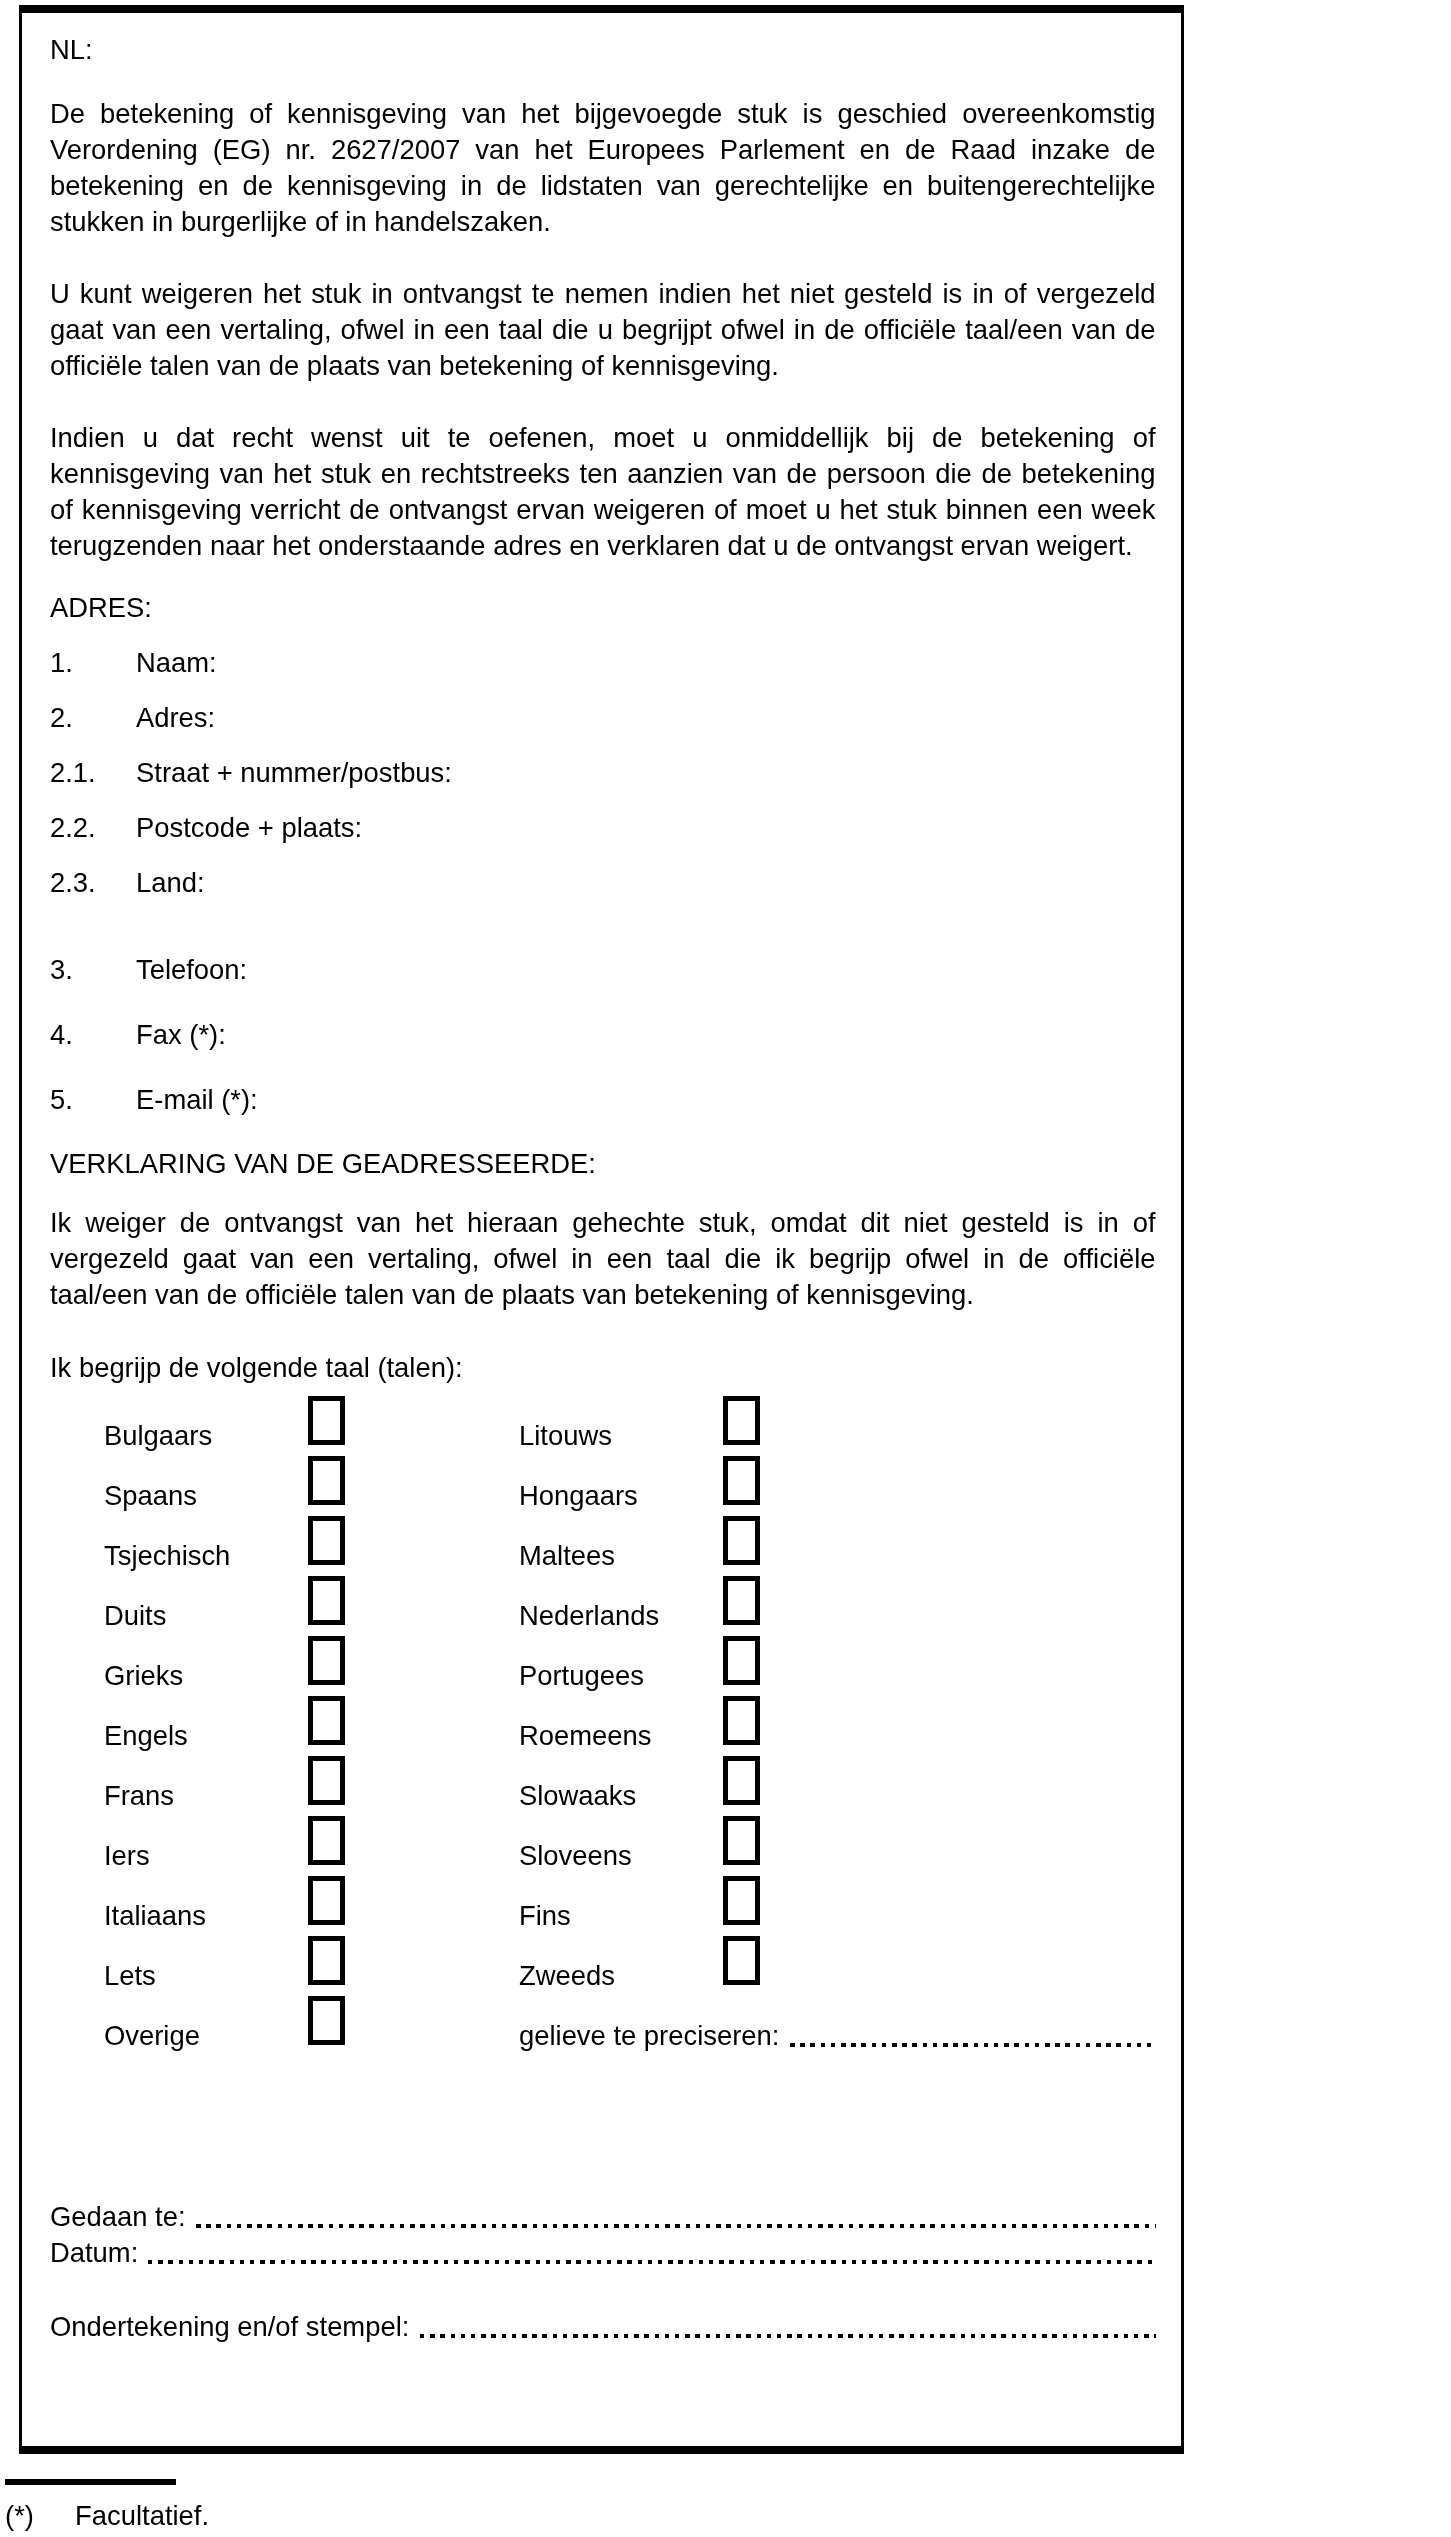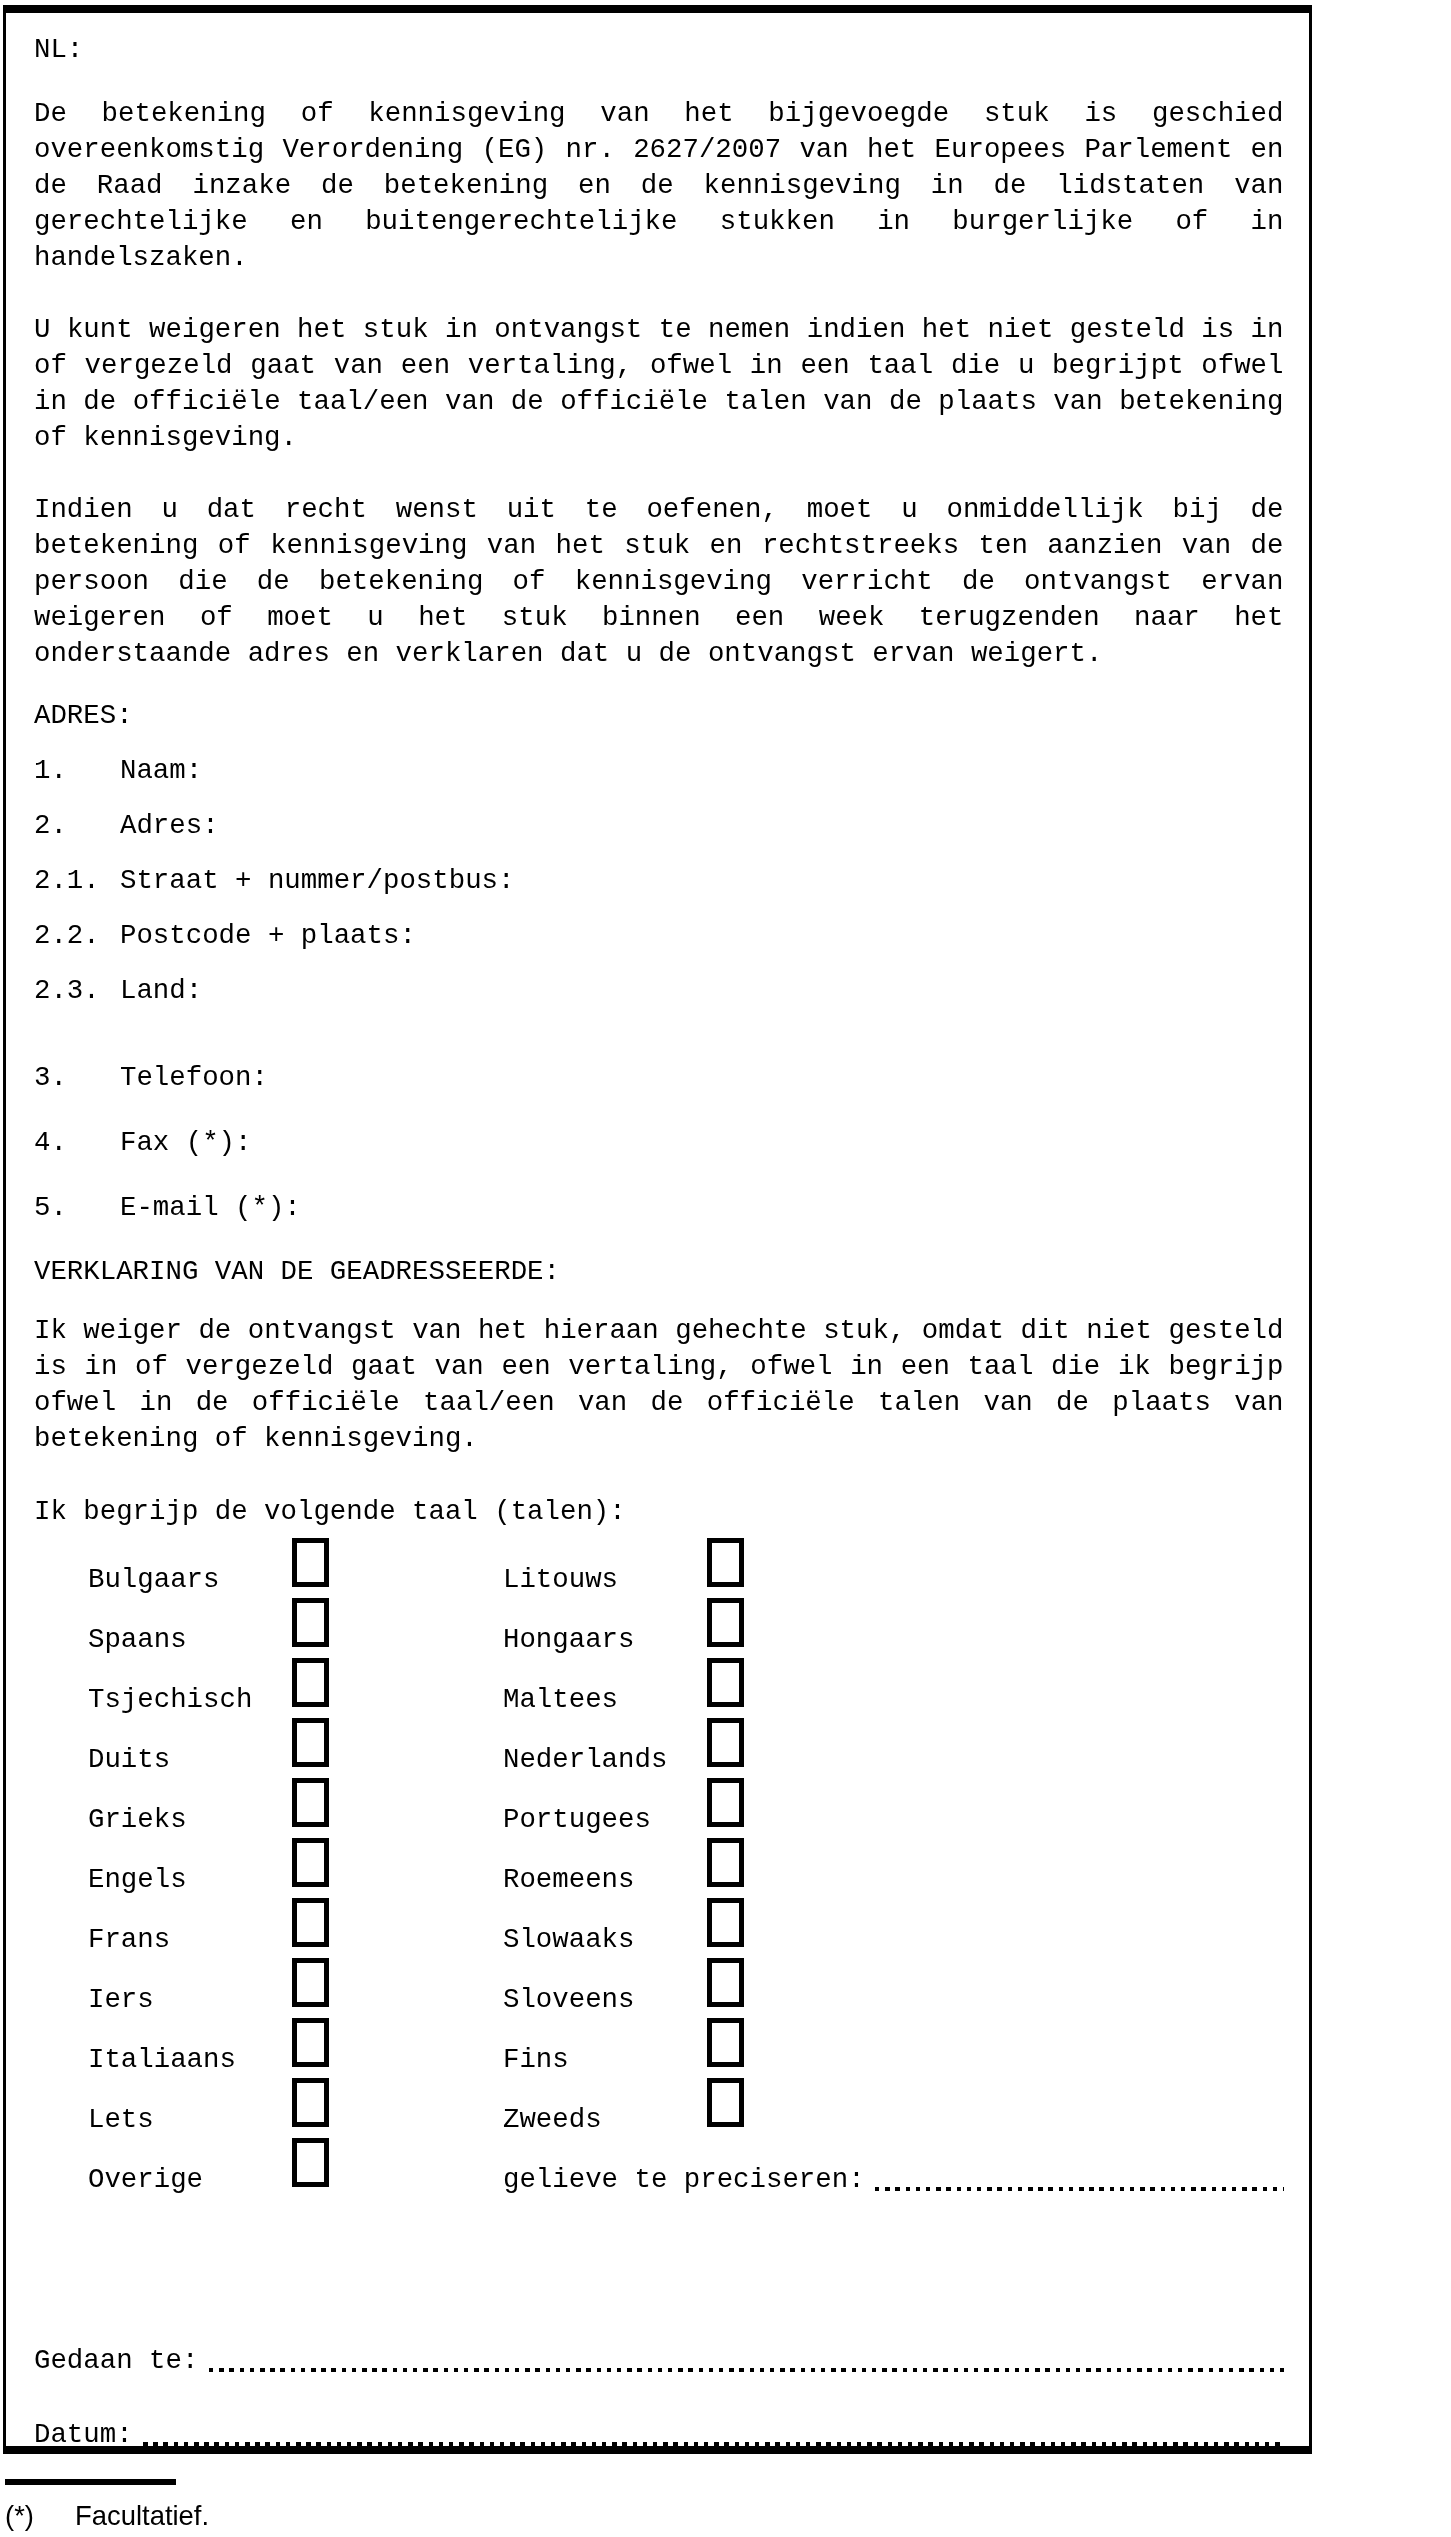--- a/index.html
+++ b/index.html
@@ -6,30 +6,29 @@
   html, body { margin: 0; }
   body {
     width: 1451px; height: 2538px;
     background: #ffffff;
     position: relative;
     font-family: "Liberation Sans", "DejaVu Sans", sans-serif;
     color: #000;
   }
   .frame {
     position: absolute;
-    left: 3px; top: 5.1px;
-    width: 1309px; height: 2449px;
+    left: 19px; top: 5.1px;
+    width: 1165px; height: 2449px;
     border: 3.8px solid #000;
     border-top-width: 8.3px;
     border-bottom-width: 8.3px;
     padding: 19px 25.5px 0 28px;
     overflow: hidden;
     font-size: 27.4px;
     line-height: 36px;
-    font-family: Liberation Mono, monospace;
   }
   .para { text-align: justify; }
   .nl-tag { }
   .p1 { margin-top: 28px; }
   .p2 { margin-top: 36px; }
   .p3 { margin-top: 36px; }
   .h-adres { margin-top: 25.5px; }
   .arow { display: flex; height: 36px; margin-top: 19px; align-items: flex-start; }
   .arow .num { width: 86px; flex: none; }
   .arow.g1 { margin-top: 51px; }
@@ -53,21 +52,21 @@
   .rcell { flex: 1; display: flex; }
   .lbl { white-space: nowrap; }
   .dots {
     flex: 1; height: 4.5px;
     align-self: flex-end;
     margin: 0 0 6.4px 10.2px;
     background: repeating-linear-gradient(90deg, #000 0 4.5px, transparent 4.5px 10.2px);
   }
   .frow { display: flex; height: 36px; align-items: center; }
   .f1 { margin-top: 145px; }
-  .f2 { margin-top: 38px; }
+  .f2 { }
   .f3 { margin-top: 38px; }
   .footnote-rule {
     position: absolute;
     left: 5.1px; top: 2479px;
     width: 171px; height: 5.7px;
     background: #000;
   }
   .fnrow {
     position: absolute;
     left: 5.1px; top: 2498px;

